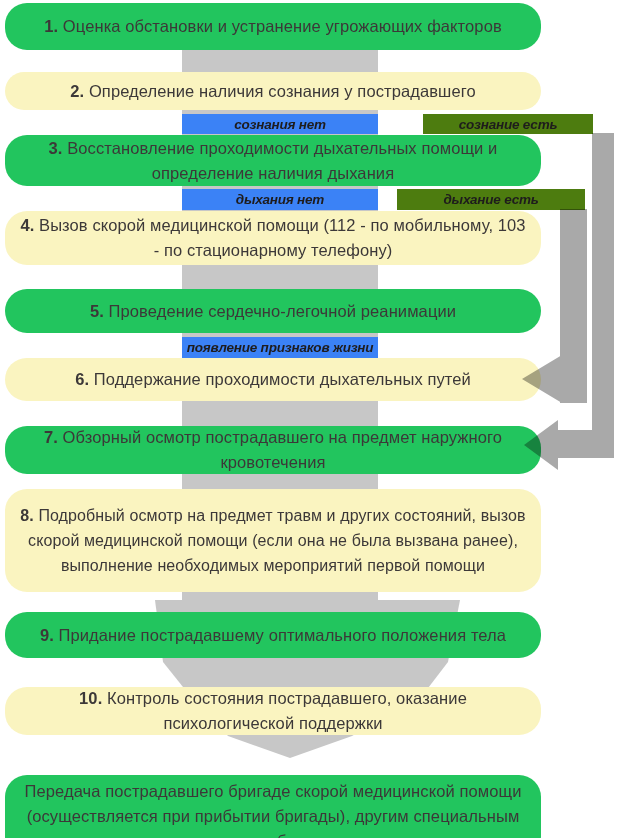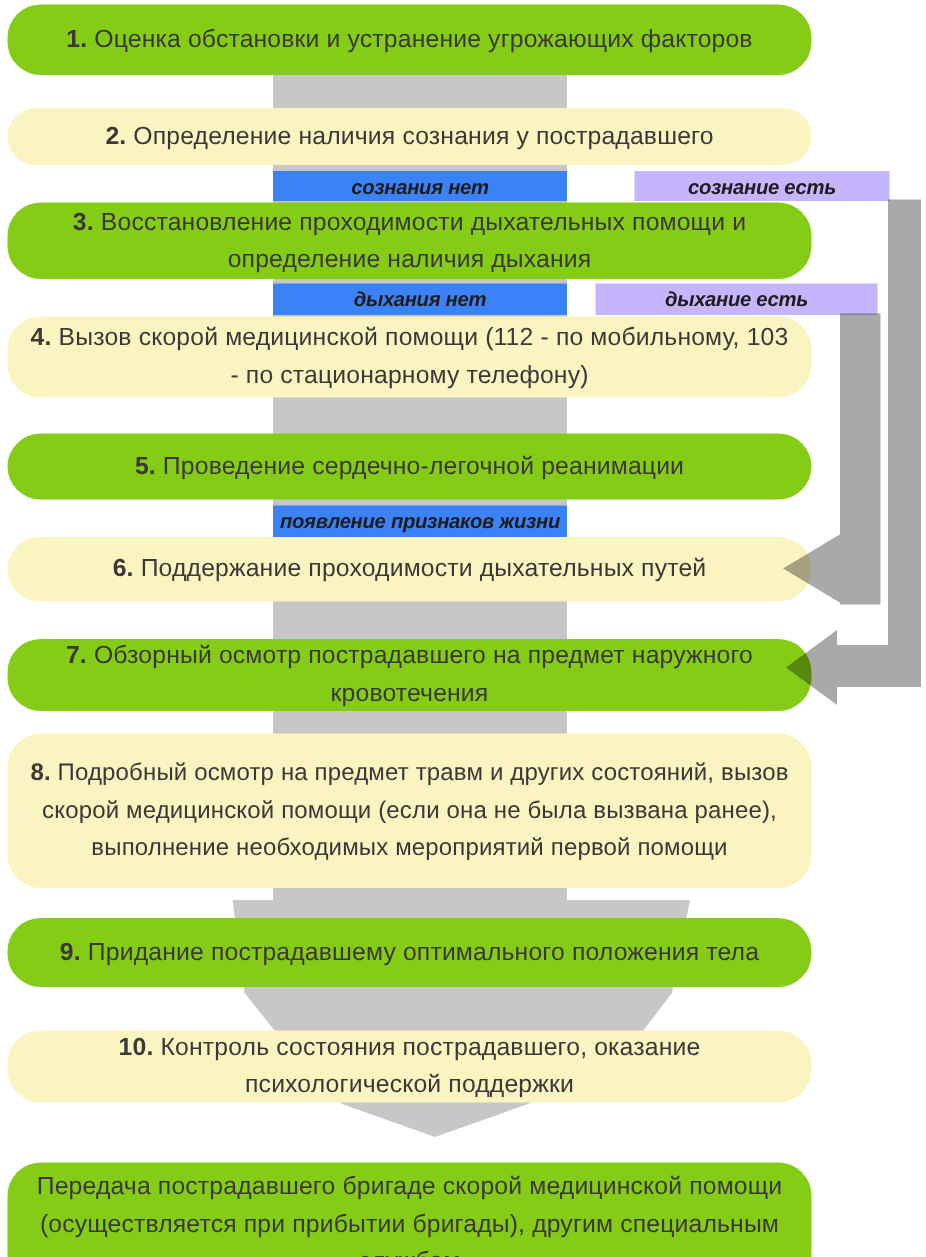--- a/index.html
+++ b/index.html
@@ -9,40 +9,40 @@
   }
   svg.layer{position:absolute;left:0;top:0;pointer-events:none;}
   svg.fg{mix-blend-mode:multiply;}
   .block{
     position:absolute;left:5px;width:536px;box-sizing:border-box;
     border-radius:22px;display:flex;align-items:center;justify-content:center;
     text-align:center;color:#3c3838;font-size:16.5px;line-height:25px;
     padding:2px 14px;letter-spacing:0.1px;
   }
   .block .num{font-weight:bold;white-space:pre;}
-  .pink{background:#84cc16;}
+  .pink{background:#22c55e;}
   .yellow{background:#FAF4C0;}
   .b1{top:3px;height:47px;}
   .b2{top:72px;height:38px;align-items:center;}
   .b3{top:135px;height:51px;}
   .b4{top:211px;height:54px;}
   .b5{top:289px;height:44px;}
   .b6{top:358px;height:43px;}
   .b7{top:426px;height:48px;}
   .b8{top:489px;height:103px;font-size:16px;line-height:25px;}
   .b9{top:612px;height:46px;}
   .b10{top:687px;height:48px;}
   .b11{top:775px;height:83px;}
   .lab{
     position:absolute;display:flex;align-items:center;justify-content:center;
     font-weight:bold;font-style:italic;font-size:13.5px;color:#1e1c1c;
     letter-spacing:-0.2px;
   }
   .lab.on-strip{background:#3b82f6;}
-  .lab.on-bar{background:#c4b5fd;}
+  .lab.on-bar{background:#4d7c0f;}
   .lab-cons-no{left:182px;top:114px;width:196px;height:20px;}
   .lab-cons-yes{left:423px;top:114px;width:170px;height:20px;}
   .lab-breath-no{left:182px;top:189px;width:196px;height:21px;}
   .lab-breath-yes{left:397px;top:189px;width:188px;height:21px;}
   .lab-signs{left:182px;top:337px;width:196px;height:21px;}
 </style>
 </head>
 <body>
 
 <div class="stage">

